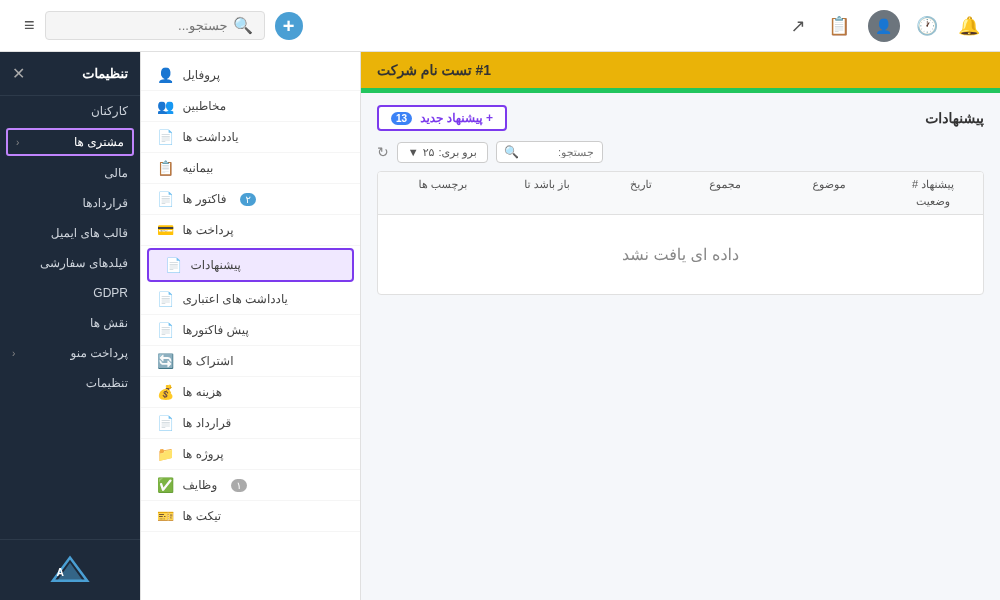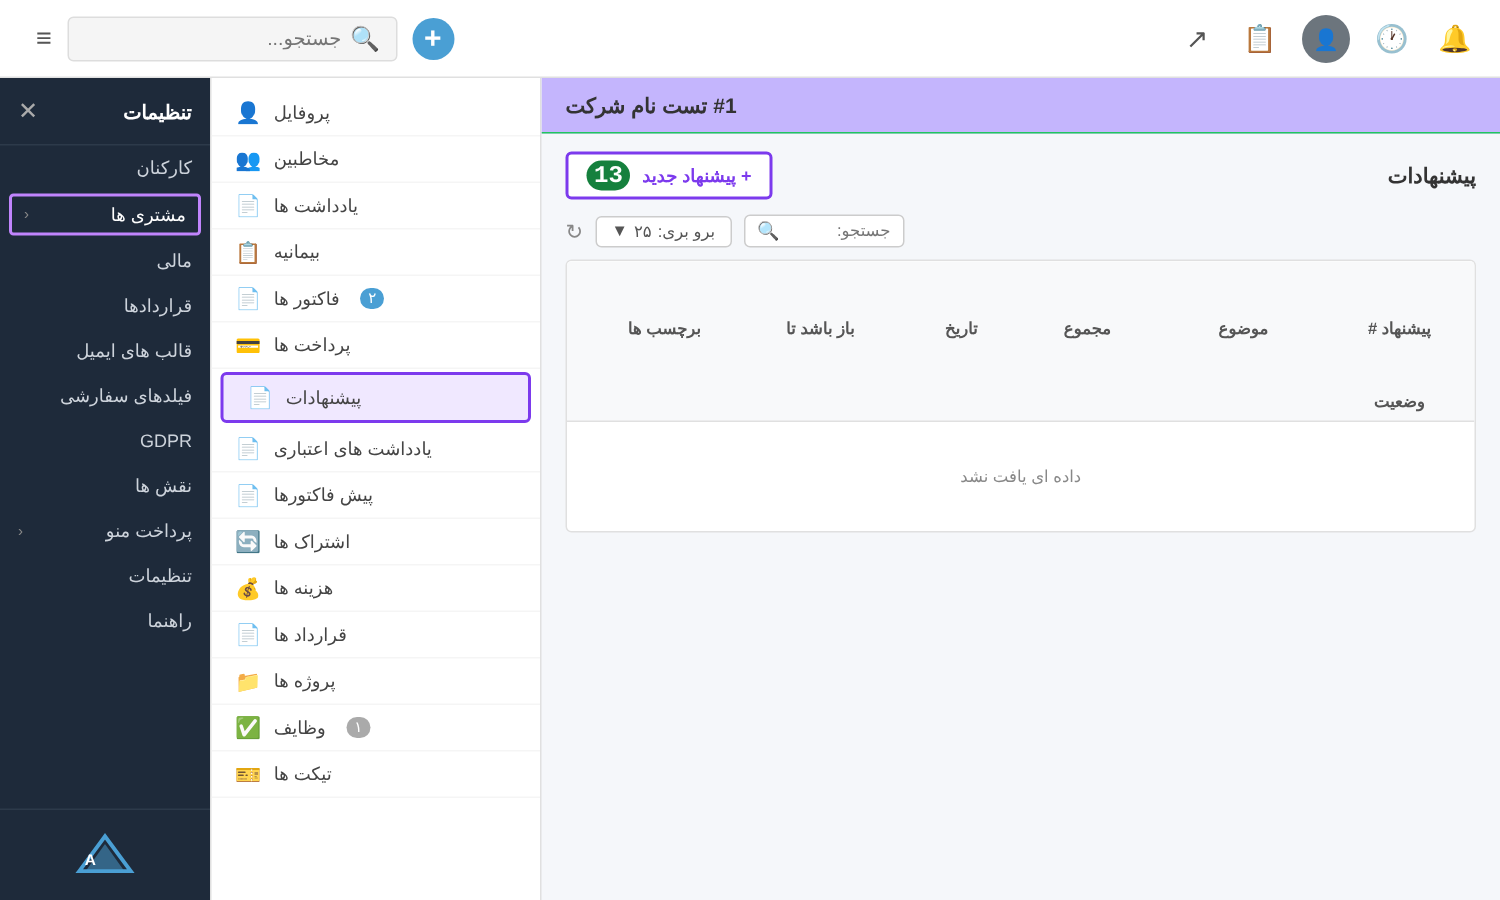--- a/index.html
+++ b/index.html
@@ -110,23 +110,23 @@
       width: 640px;
       background: #f5f7fa;
       display: flex;
       flex-direction: column;
       overflow-y: auto;
       border-left: 1px solid #e0e0e0;
     }
 
     
     .page-header {
-      background: #c4b5fd;
+      background: #eab308;
       padding: 10px 16px;
-      border-bottom: 1px solid #22c55e;
+      border-bottom: 5px solid #22c55e;
       display: flex;
       align-items: flex-start;
       justify-content: flex-end;
       gap: 8px;
     }
     .page-title {
       font-size: 14px;
       font-weight: bold;
       color: #333;
       direction: rtl;
@@ -155,27 +155,26 @@
       padding: 4px 12px;
       font-size: 12px;
       color: #7c3aed;
       cursor: pointer;
       display: flex;
       align-items: center;
       gap: 4px;
       font-weight: bold;
     }
     .badge-13 {
-      background: #15803d;
+      background: #3b82f6;
       color: #fff;
       border-radius: 10px;
-      font-size: 16px;
+      font-size: 10px;
       padding: 1px 5px;
       margin-right: 4px;
-      font-family: Liberation Mono, monospace;
     }
 
     
     .filter-bar {
       display: flex;
       align-items: center;
       gap: 8px;
       margin-bottom: 8px;
       flex-wrap: wrap;
       justify-content: flex-end;
@@ -224,31 +223,30 @@
     .table-header {
       display: grid;
       grid-template-columns: 80px 120px 80px 80px 100px 100px 80px;
       background: #f8f9fa;
       border-bottom: 1px solid #e0e0e0;
       padding: 6px 10px;
       gap: 4px;
     }
     .table-header-cell {
       font-size: 11px;
-      font-weight: bold;
+      font-weight: normal;
       color: #555;
       text-align: center;
       direction: rtl;
-      margin-top: 32px;
     }
     .table-empty {
       text-align: center;
       padding: 30px;
       color: #888;
-      font-size: 11px;
+      font-size: 16px;
     }
 
     
     .context-menu {
       width: 220px;
       background: #fff;
       border-left: 1px solid #e0e0e0;
       overflow-y: auto;
       padding: 8px 0;
     }
@@ -519,23 +517,20 @@
     <div class="settings-nav-item">
       <span>نقش ها</span>
     </div>
     <div class="settings-nav-item">
       <span>پرداخت منو</span>
       <span class="chevron-left">‹</span>
     </div>
     <div class="settings-nav-item">
       <span>تنظیمات</span>
     </div>
-    <div class="settings-nav-item">
-      <span>راهنما</span>
-    </div>
 
     <div class="logo-area">
       <svg class="logo-svg" viewBox="0 0 70 45">
 
         <polygon points="15,35 35,8 55,35" fill="none" stroke="#4a9fd4" stroke-width="3"></polygon>
         <polygon points="20,35 35,14 50,35" fill="#4a9fd4" opacity="0.5"></polygon>
 
         <text x="28" y="30" font-size="12" font-weight="bold" fill="#fff">A</text>
       </svg>
 

